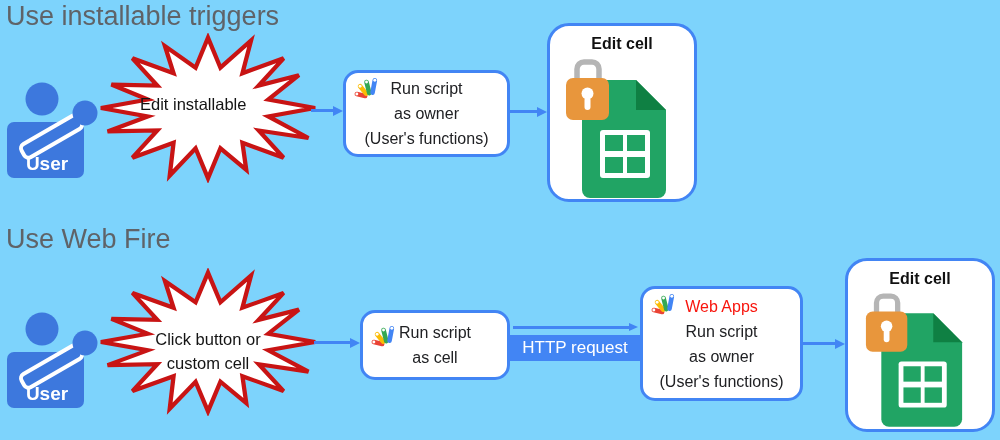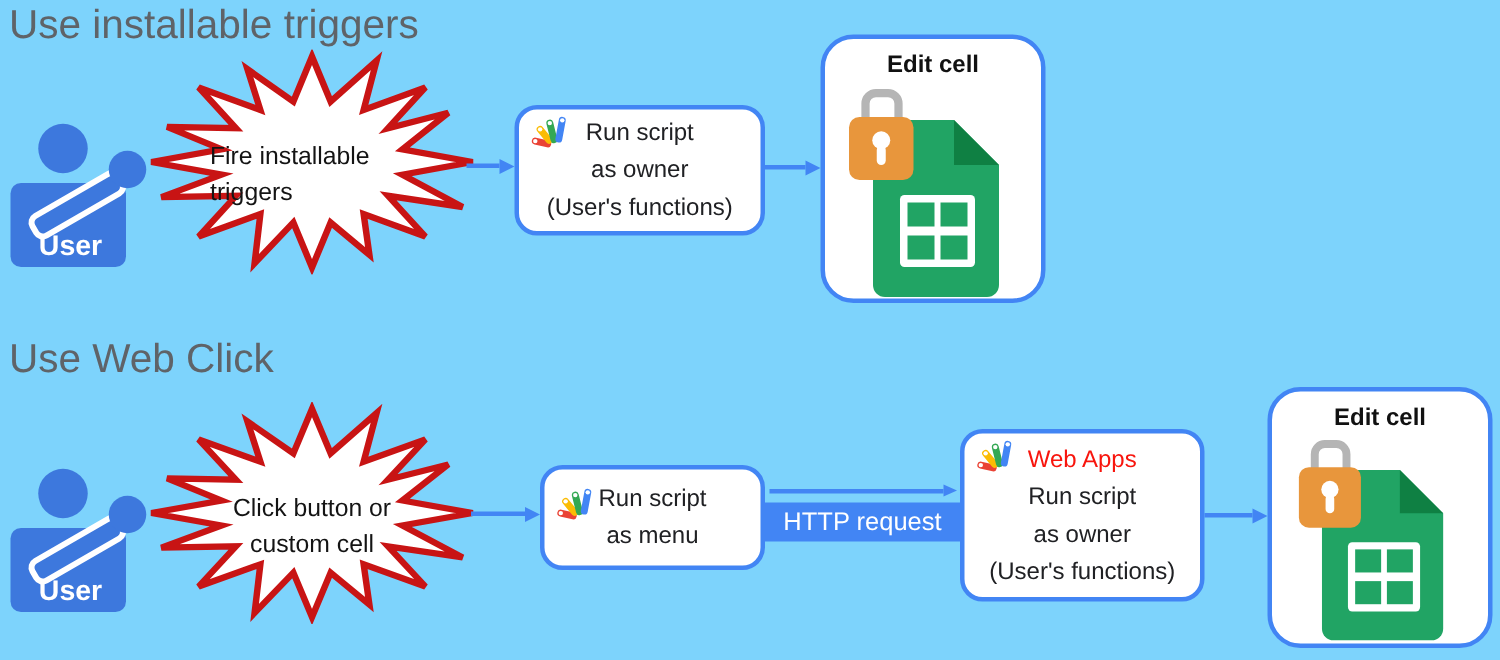--- a/index.html
+++ b/index.html
@@ -68,22 +68,21 @@
     </g>
     <circle class="u-blue" cx="80" cy="51" r="12.5"></circle>
     <text class="u-label" x="42" y="108" text-anchor="middle">User</text>
   </svg>
 
   <div class="burst" style="left:98px;top:33px;width:220px;height:150px">
     <svg viewBox="0 0 230 160" preserveAspectRatio="none">
       <polygon class="burst-poly" points="227,80 178,71 210,45 168,56 194,27 151,43 160,8 128,37 115,5 102,37 70,14 79,43 36,27 62,56 14,55 52,71 3,80 52,89 10,105 62,104 36,133 79,117 75,152 102,123 115,155 128,123 155,146 151,117 194,133 168,104 220,112 178,89"></polygon>
     </svg>
     <div class="btext left" style="left:42px;top:60px;width:150px">
-      <div>Fire installable</div>
-      <div>triggers</div>
+      <div>Edit installable</div>
     </div>
   </div>
 
   <div class="arrow" style="left:311px;top:109px;width:22px"></div>
 
   <div class="node" style="left:343px;top:70px;width:167px;height:87px">
     <svg class="as-icon" width="26" height="24" viewBox="0 0 28 26">
       <line class="p p-red" x1="3" y1="18.5" x2="12" y2="20.5"></line>
       <line class="p p-yel" x1="6.5" y1="10" x2="13" y2="18"></line>
       <line class="p p-grn" x1="13.5" y1="5.5" x2="16.5" y2="17.5"></line>
@@ -110,21 +109,21 @@
       <rect class="f-green" x="63" y="79" width="18" height="16"></rect>
       <rect class="f-green" x="41" y="101" width="18" height="16"></rect>
       <rect class="f-green" x="63" y="101" width="18" height="16"></rect>
       <rect class="shackle" x="13" y="6" width="22" height="28" rx="7"></rect>
       <rect class="f-orange" x="2" y="22" width="43" height="42" rx="7"></rect>
       <circle cx="23.5" cy="37.5" r="6" fill="#fff"></circle>
       <rect x="20.5" y="41" width="6" height="13" rx="3" fill="#fff"></rect>
     </svg>
   </div>
 
-  <div class="heading" style="left:6px;top:224px">Use Web Click</div>
+  <div class="heading" style="left:6px;top:224px">Use Web Fire</div>
 
   <svg class="usvg" style="left:5px;top:292px" width="115" height="120" viewBox="0 0 115 120">
     <rect class="u-blue" x="2" y="60" width="77" height="56" rx="7"></rect>
     <circle class="u-blue" cx="37" cy="37" r="16.5"></circle>
     <g transform="rotate(-30 46.5 74.5)">
       <rect class="u-arm" x="13.5" y="67" width="66" height="15" rx="5"></rect>
     </g>
     <circle class="u-blue" cx="80" cy="51" r="12.5"></circle>
     <text class="u-label" x="42" y="108" text-anchor="middle">User</text>
   </svg>
@@ -146,21 +145,21 @@
       <line class="p p-red" x1="3" y1="18.5" x2="12" y2="20.5"></line>
       <line class="p p-yel" x1="6.5" y1="10" x2="13" y2="18"></line>
       <line class="p p-grn" x1="13.5" y1="5.5" x2="16.5" y2="17.5"></line>
       <line class="p p-blu" x1="22.5" y1="3.5" x2="20" y2="17"></line>
       <circle class="p-dot" cx="3" cy="18.5" r="1.6"></circle>
       <circle class="p-dot" cx="6.5" cy="10" r="1.6"></circle>
       <circle class="p-dot" cx="13.5" cy="5.5" r="1.6"></circle>
       <circle class="p-dot" cx="22.5" cy="3.5" r="1.6"></circle>
     </svg>
     <div>Run script</div>
-    <div>as menu</div>
+    <div>as cell</div>
   </div>
 
   <div class="arrow thin" style="left:513px;top:326px;width:116px"></div>
   <div class="band" style="left:510px;top:335px;width:130px;height:26px">HTTP request</div>
 
   <div class="node" style="left:640px;top:286px;width:163px;height:115px">
     <svg class="as-icon" width="26" height="24" viewBox="0 0 28 26">
       <line class="p p-red" x1="3" y1="18.5" x2="12" y2="20.5"></line>
       <line class="p p-yel" x1="6.5" y1="10" x2="13" y2="18"></line>
       <line class="p p-grn" x1="13.5" y1="5.5" x2="16.5" y2="17.5"></line>

